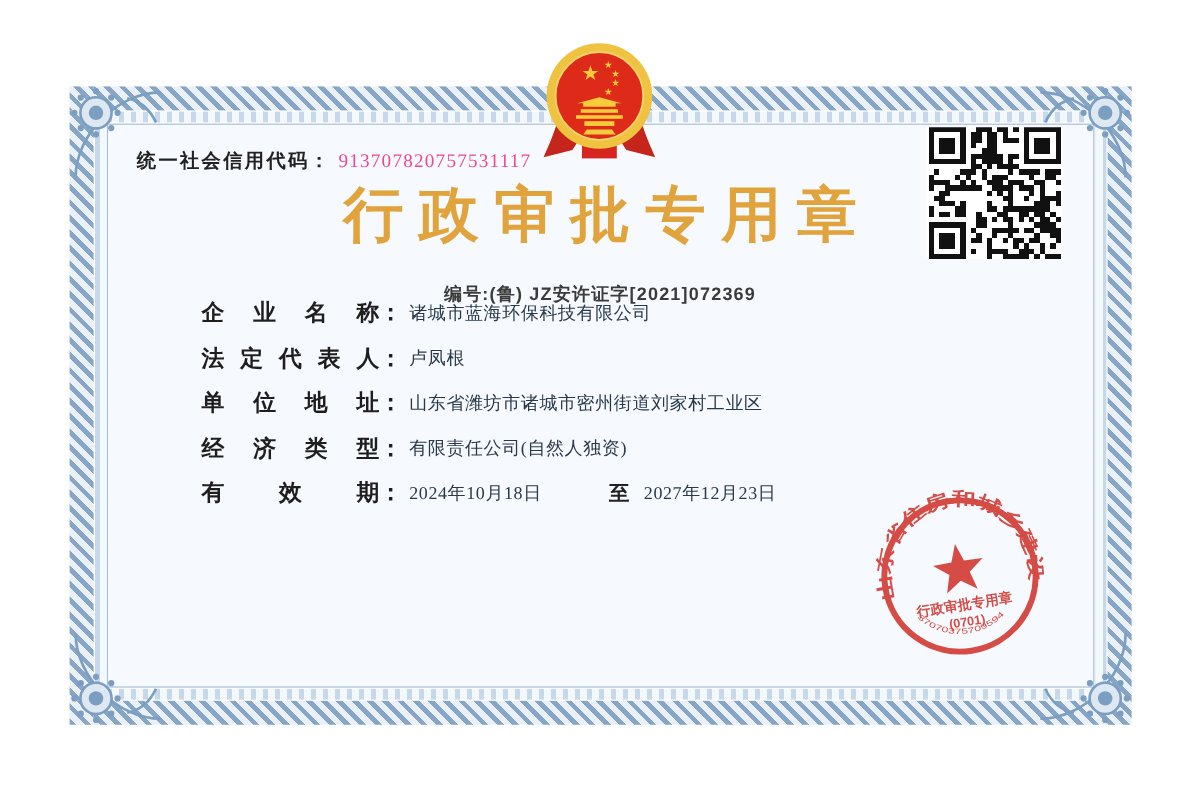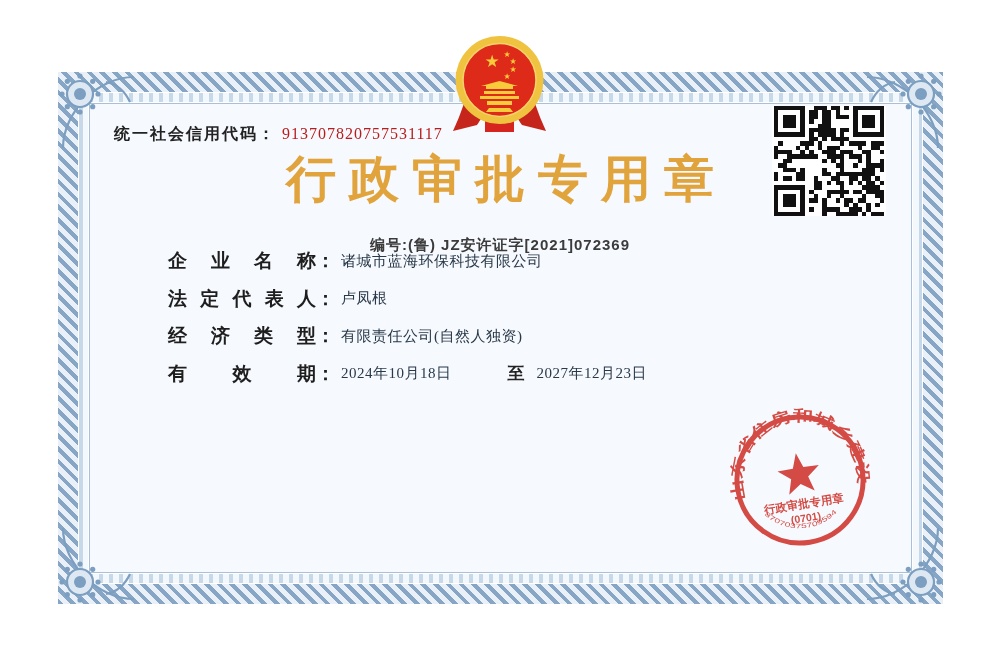--- a/index.html
+++ b/index.html
@@ -14,21 +14,21 @@
   .band-line{position:absolute;inset:31px;border:1px solid #a9c0d8;background:#f6f9fd;}
   .corner{position:absolute;width:84px;height:84px;z-index:2;}
   .corner.tl{left:-2px;top:-2px;}
   .corner.tr{right:-2px;top:-2px;transform:scaleX(-1);}
   .corner.bl{left:-2px;bottom:-2px;transform:scaleY(-1);}
   .corner.br{right:-2px;bottom:-2px;transform:scale(-1,-1);}
   
   .content{position:absolute;inset:0;z-index:3;}
   .credit{position:absolute;left:98px;top:124px;font-size:16px;color:#222;}
   .credit .lab{font-weight:bold;letter-spacing:2px;margin-left:16px;}
-  .credit .val{font-family:"Liberation Serif",serif;letter-spacing:1px;color:#b91c1c;margin-left:6px;}
+  .credit .val{font-family:"Liberation Serif",serif;letter-spacing:1px;color:#ec4899;margin-left:6px;}
   .title{position:absolute;left:0;top:146px;width:100%;text-align:center;
          font-size:50px;font-weight:bold;color:#e1a33c;letter-spacing:13px;text-indent:13px;}
   .serial{position:absolute;left:0;top:236px;width:100%;text-align:center;
           font-size:15px;color:#3b3b3b;font-weight:bold;letter-spacing:1px;}
   .fields{position:absolute;left:168px;top:248px;}
   .frow{height:37.5px;white-space:nowrap;}
   .flabel{display:inline-block;width:148px;font-size:19px;font-weight:bold;color:#1e1e1e;
           text-align:justify;text-align-last:justify;vertical-align:middle;}
   .fcolon{font-size:19px;font-weight:bold;color:#1e1e1e;vertical-align:middle;}
   .fvalue{font-family:"Liberation Serif",serif;font-size:15px;color:#29394a;
@@ -402,20 +402,23 @@
     </div>
 
     <div class="fields">
       <div class="frow">
         <span class="flabel">企业名称</span><span class="fcolon">：</span><span class="fvalue">诸城市蓝海环保科技有限公司</span>
       </div>
       <div class="frow">
         <span class="flabel">法定代表人</span><span class="fcolon">：</span><span class="fvalue">卢凤根</span>
       </div>
       <div class="frow">
+        <span class="flabel">单位地址</span><span class="fcolon">：</span><span class="fvalue">山东省潍坊市诸城市密州街道刘家村工业区</span>
+      </div>
+      <div class="frow">
         <span class="flabel">经济类型</span><span class="fcolon">：</span><span class="fvalue">有限责任公司(自然人独资)</span>
       </div>
       <div class="frow">
         <span class="flabel">有效期</span><span class="fcolon">：</span><span class="fvalue">2024年10月18日</span><span class="tolabel">至</span><span class="fvalue">2027年12月23日</span>
       </div>
     </div>
 
 
   </div>
 

